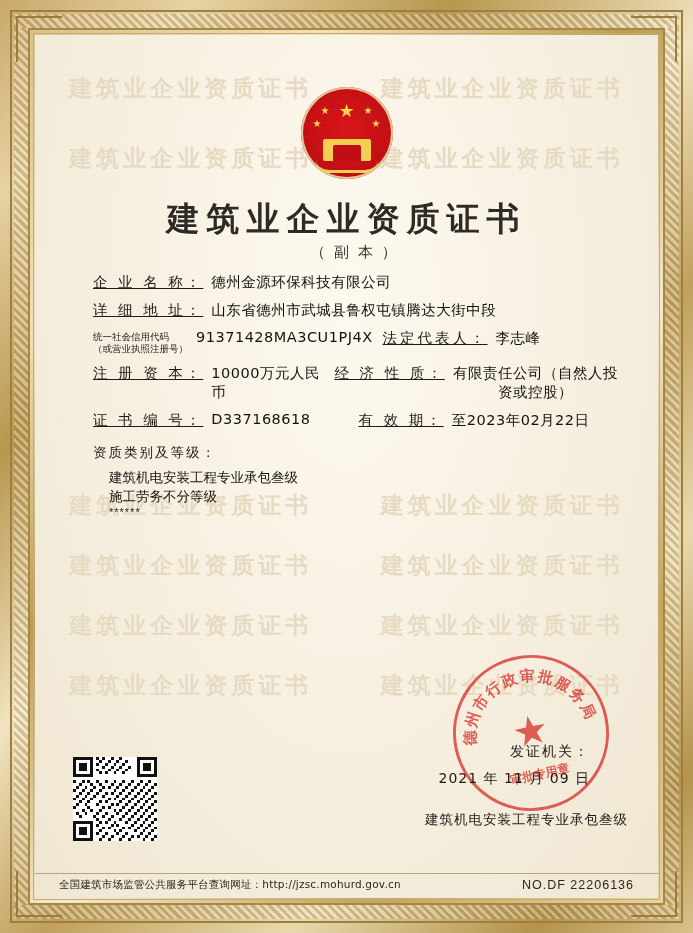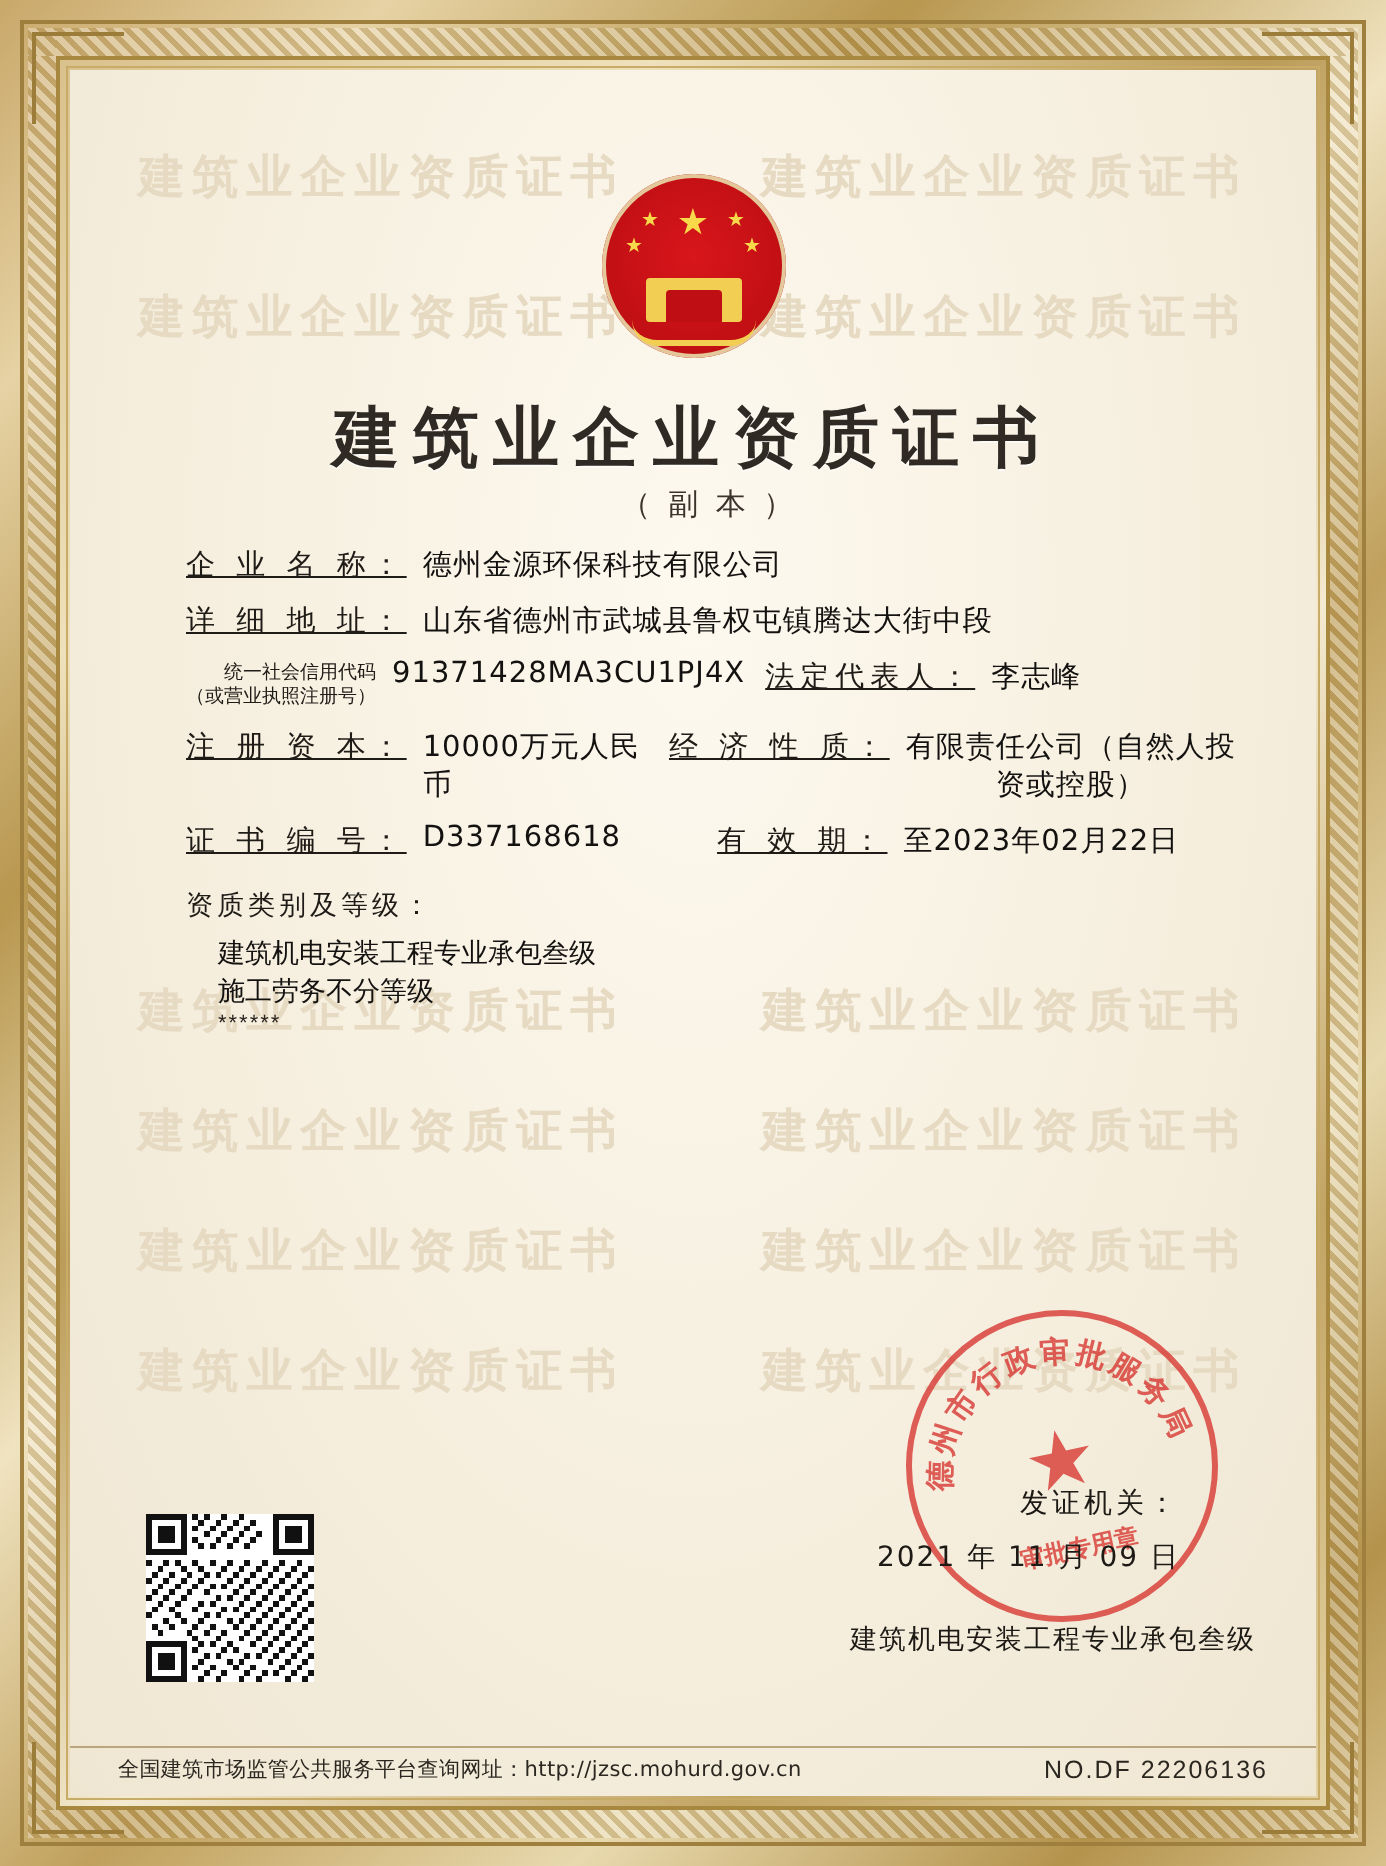--- a/index.html
+++ b/index.html
@@ -179,21 +179,21 @@
   .val {
     font-size: 14.5px;
     margin-left: 8px;
     color: #141210;
     letter-spacing: .5px;
   }
   .lbl-sm {
     font-size: 9.5px;
     line-height: 12px;
     letter-spacing: 0px;
-    text-align: right;
+    text-align: left;
     flex: 0 0 auto;
     color: #1f1b16;
     padding-top: 2px;
   }
   .row-2col { display: flex; align-items: flex-start; }
   .col-a { display: flex; align-items: flex-start; }
   .col-b { display: flex; align-items: flex-start; margin-left: 10px; }
   .val-wrap { max-width: 178px; text-align: center; }
 
   .qual-title {

